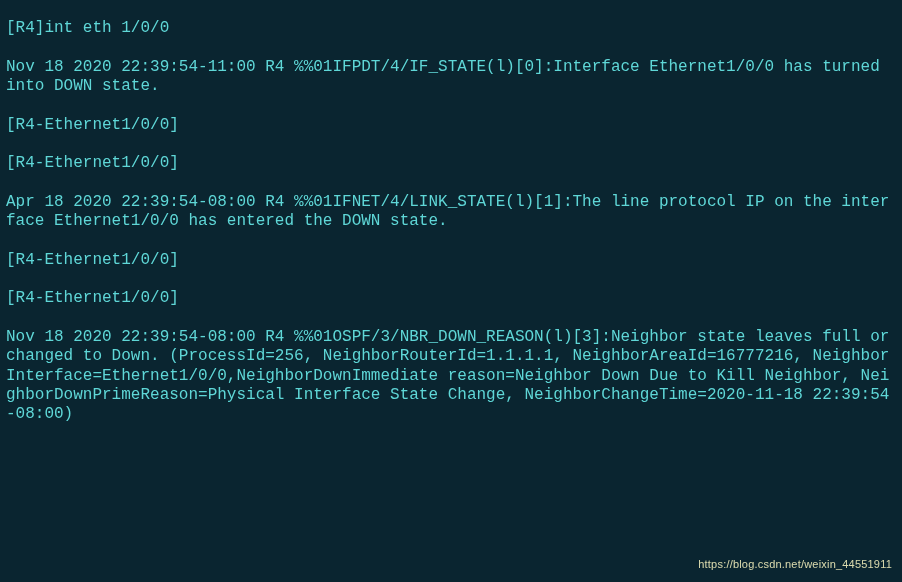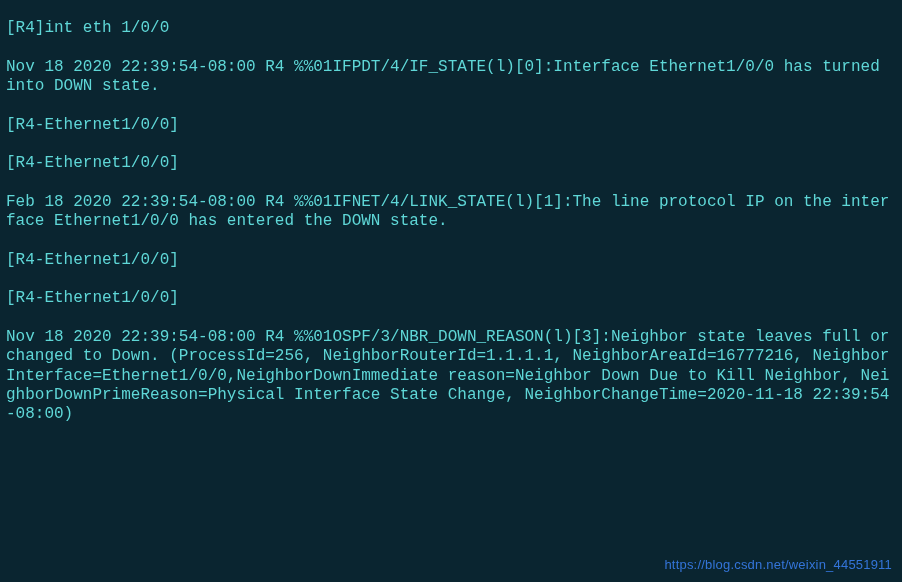--- a/index.html
+++ b/index.html
@@ -18,36 +18,36 @@
   .terminal {
     padding: 0 8px 0 6px;
     white-space: pre-wrap;
     word-break: break-all;
   }
   .line { display: block; }
   .watermark {
     position: absolute;
     bottom: 8px;
     right: 10px;
-    color: #3b82f6;
+    color: #fef9c3;
     font-family: Arial, sans-serif;
-    font-size: 13px;
+    font-size: 11px;
     opacity: 0.85;
     letter-spacing: 0.2px;
   }
 </style>
 </head>
 <body>
 
 <div class="terminal">
 <span class="line">[R4]int eth 1/0/0</span>
-<span class="line">Nov 18 2020 22:39:54-08:00 R4 %%01IFPDT/4/IF_STATE(l)[0]:Interface Ethernet1/0/0 has turned into DOWN state.</span>
+<span class="line">Nov 18 2020 22:39:54-11:00 R4 %%01IFPDT/4/IF_STATE(l)[0]:Interface Ethernet1/0/0 has turned into DOWN state.</span>
 <span class="line">[R4-Ethernet1/0/0]</span>
 <span class="line">[R4-Ethernet1/0/0]</span>
-<span class="line">Feb 18 2020 22:39:54-08:00 R4 %%01IFNET/4/LINK_STATE(l)[1]:The line protocol IP on the interface Ethernet1/0/0 has entered the DOWN state.</span>
+<span class="line">Apr 18 2020 22:39:54-08:00 R4 %%01IFNET/4/LINK_STATE(l)[1]:The line protocol IP on the interface Ethernet1/0/0 has entered the DOWN state.</span>
 <span class="line">[R4-Ethernet1/0/0]</span>
 <span class="line">[R4-Ethernet1/0/0]</span>
 <span class="line">Nov 18 2020 22:39:54-08:00 R4 %%01OSPF/3/NBR_DOWN_REASON(l)[3]:Neighbor state leaves full or changed to Down. (ProcessId=256, NeighborRouterId=1.1.1.1, NeighborAreaId=16777216, NeighborInterface=Ethernet1/0/0,NeighborDownImmediate reason=Neighbor Down Due to Kill Neighbor, NeighborDownPrimeReason=Physical Interface State Change, NeighborChangeTime=2020-11-18 22:39:54-08:00)</span>
 
 
 <span class="line"></span>
 
 <span class="line"></span>
 
 <span class="line"></span>

